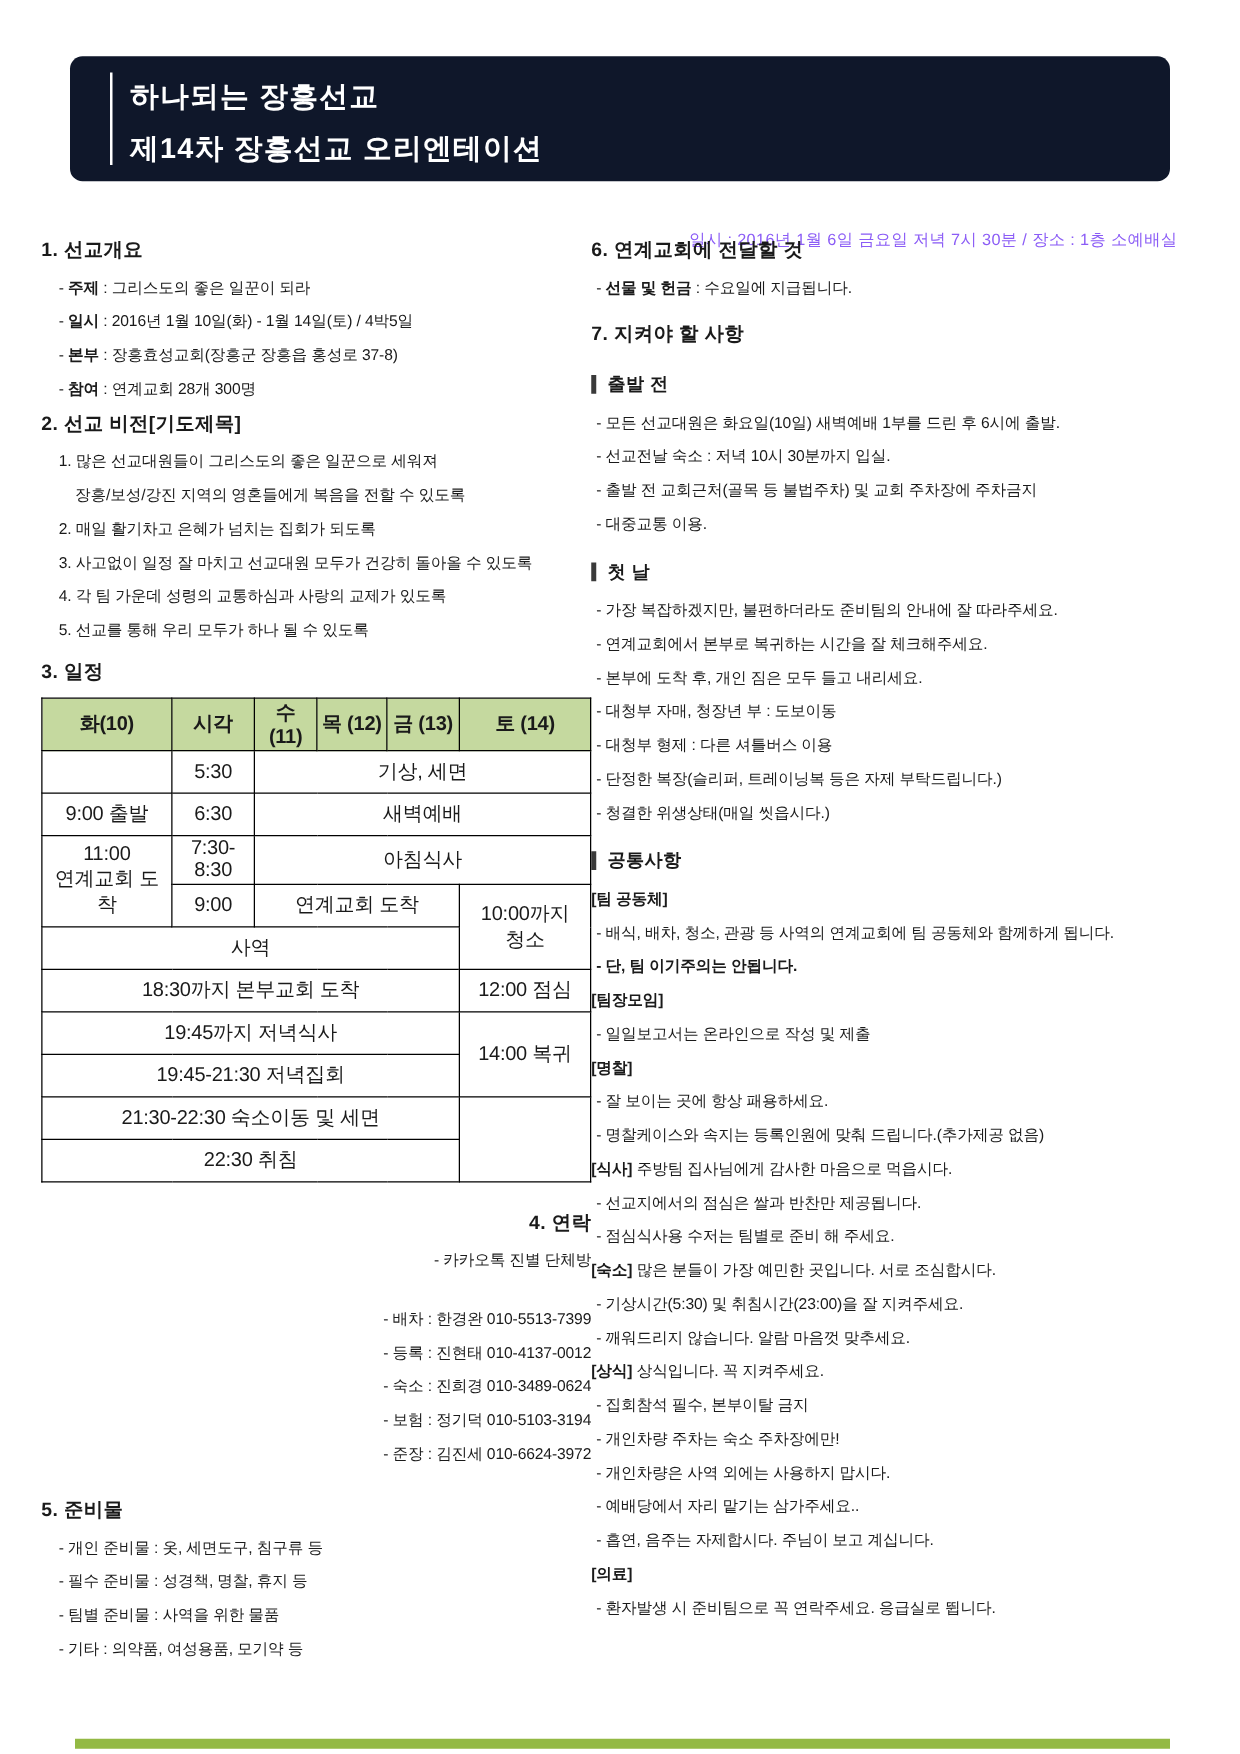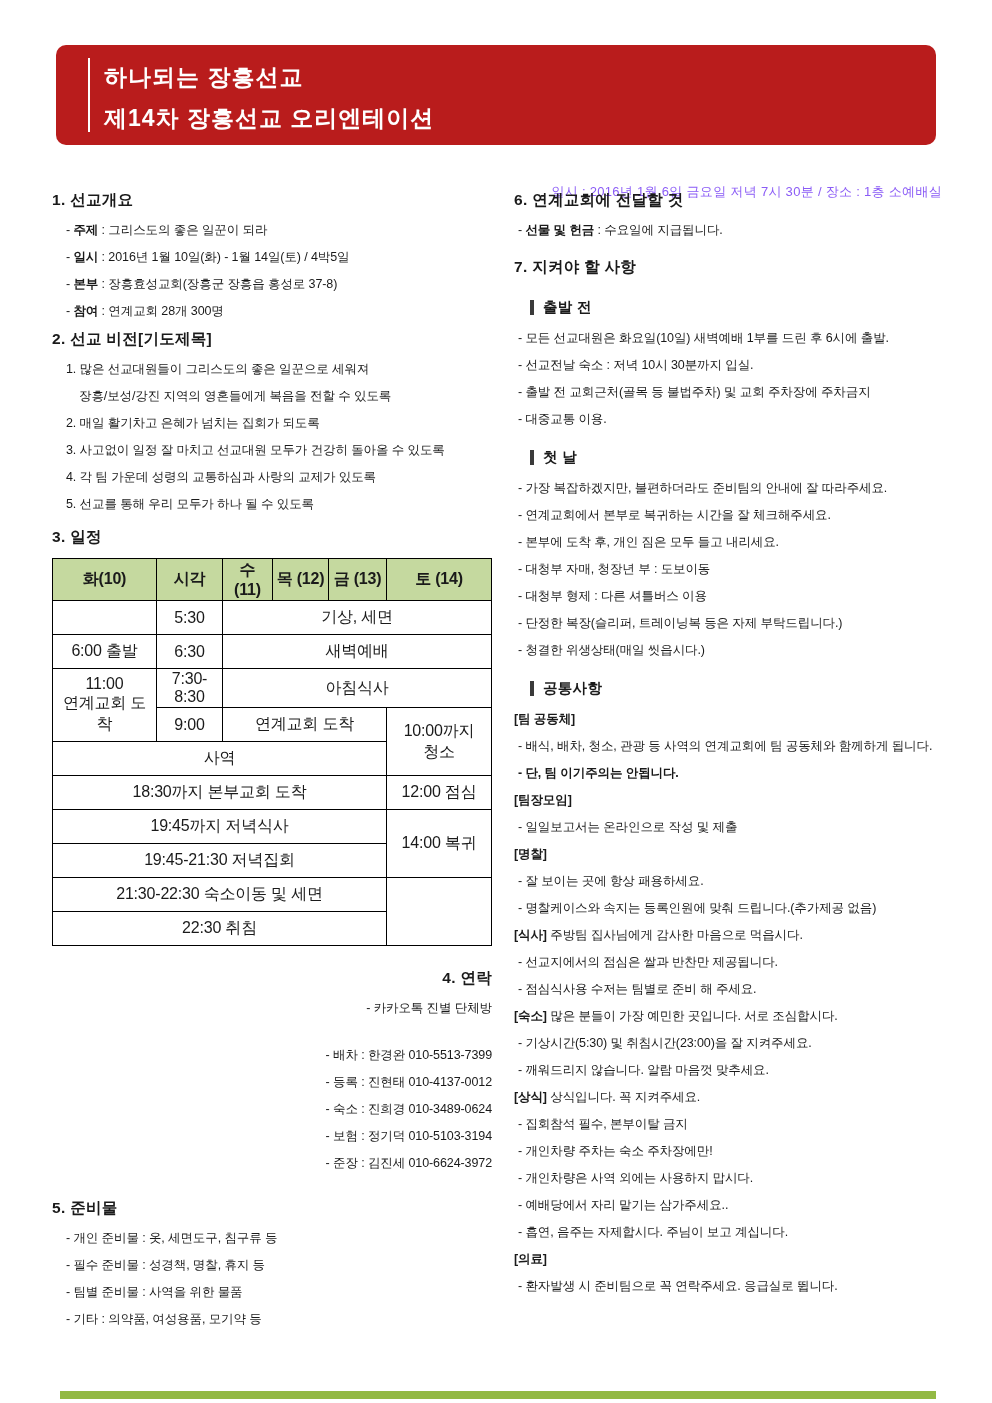--- a/index.html
+++ b/index.html
@@ -4,37 +4,37 @@
 <style>
   html,body { margin:0; padding:0; }
   body {
     width:992px; height:1403px; position:relative; overflow:hidden;
     background:#ffffff; color:#1a1a1a;
     font-family:"Liberation Sans","DejaVu Sans",sans-serif;
   }
   
   .banner {
     position:absolute; left:56px; top:45px; width:880px; height:100px;
-    background:#b91c1c; border-radius:10px;
+    background:#0f172a; border-radius:10px;
   }
   .banner-accent {
     position:absolute; left:32px; top:13px; width:2px; height:74px; background:#ffffff;
   }
   .banner-t1, .banner-t2 {
     position:absolute; left:48px; color:#ffffff; font-weight:bold;
     font-size:23px; letter-spacing:1px; white-space:nowrap;
   }
   .banner-t1 { top:17px; }
   .banner-t2 { top:58px; }
   .dtline {
     position:absolute; top:151px; right:50px;
     font-size:13px; color:#8b5cf6; letter-spacing:0.3px; white-space:nowrap;margin-top:32px;
   }
   
-  .cols { position:absolute; top:190px; left:52px; width:908px; display:flex; gap:22px; }
+  .cols { position:absolute; top:190px; left:33px; width:908px; display:flex; }
   .cl { width:440px; flex:none; }
   .cr { flex:1; min-width:0; }
   .sech { font-size:15.5px; font-weight:bold; margin:0 0 10px 0; letter-spacing:0.3px; }
   .line { font-size:12.5px; line-height:18px; margin:0 0 9px 14px; letter-spacing:-0.1px; }
   .b { font-weight:bold; }
   .cont { margin-left:27px; }
   .sec2 { }
   .sec3 { margin-top:14px; }
   .sec4 { margin-top:22px;text-align:right; }
   .sec5 { margin-top:26px; }
@@ -45,21 +45,21 @@
   .sched th, .sched td {
     border:1.5px solid #000; font-size:16px; text-align:center;
     vertical-align:middle; padding:1px 2px; letter-spacing:-0.2px;
   }
   .sched th { background:#c5d99f; height:27px; font-weight:bold; }
   .sched td { height:31px; }
   .preline { white-space:pre-line; }
   
   .rtitle {
     display:flex; align-items:center; gap:9px;
-    font-size:14.5px; font-weight:bold; margin:20px 0 12px 16px; letter-spacing:0.3px;
+    font-size:14.5px; font-weight:bold; margin:20px 0 12px 0; letter-spacing:0.3px;
   }
   .vbar { width:4px; height:15px; background:#3a3a3a; flex:none; }
   .cr .line { margin-left:4px; }
   .cr .line.tagline, .cr .line.bracket { margin-left:0; }
   .bracket { font-weight:bold; }
   
   .footer-bar {
     position:absolute; left:60px; right:56px; bottom:4px; height:8px; background:#93b944;
   }
 </style>
@@ -114,21 +114,21 @@
           <th>목 (12)</th>
           <th>금 (13)</th>
           <th>토 (14)</th>
         </tr>
         <tr>
           <td></td>
           <td>5:30</td>
           <td colspan="4">기상, 세면</td>
         </tr>
         <tr>
-          <td>6:00 출발</td>
+          <td>9:00 출발</td>
           <td>6:30</td>
           <td colspan="4">새벽예배</td>
         </tr>
         <tr>
           <td rowspan="2" class="preline">11:00
 연계교회 도착</td>
           <td>7:30-8:30</td>
           <td colspan="4">아침식사</td>
         </tr>
         <tr>

